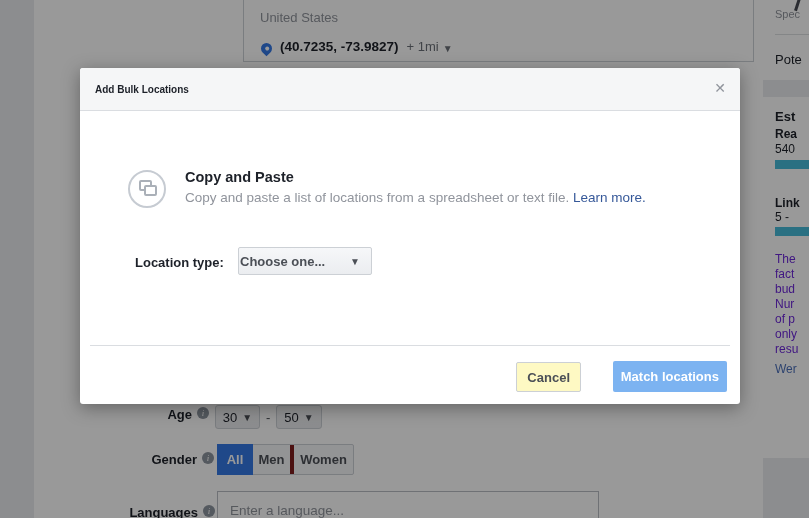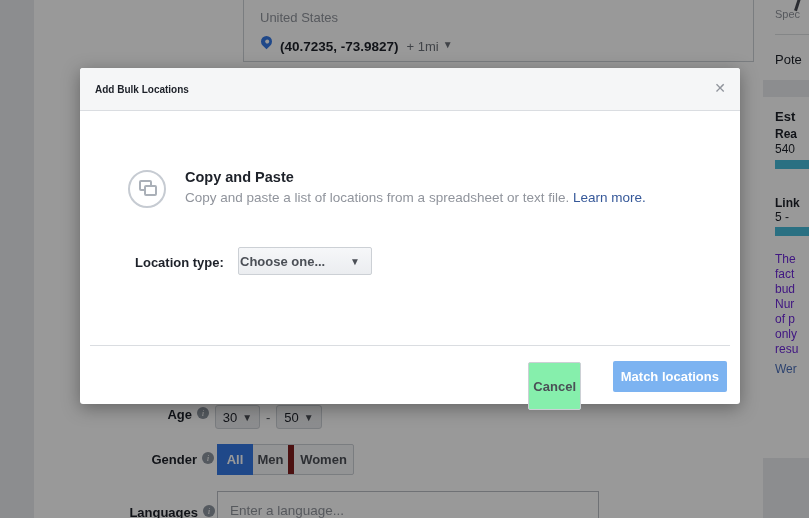--- a/index.html
+++ b/index.html
@@ -14,21 +14,21 @@
   .abs { position:absolute; }
 
   
   .page { position:absolute; inset:0; z-index:1; }
   .left-strip { left:0; top:0; width:34px; height:518px; background:#e9ebee; }
   .location-box {
     left:243px; top:-12px; width:511px; height:74px;
     background:#fff; border:1px solid #ccd0d5;
   }
   .country-label { position:absolute; left:16px; top:21px; color:#90949c; font-size:13px; }
-  .pin-row { position:absolute; left:17px; top:50px; display:flex; align-items:flex-start; }
+  .pin-row { position:absolute; left:17px; top:50px; display:flex; align-items:flex-end; }
   .map-pin {
     width:11px; height:11px; background:#3578e5;
     border-radius:50% 50% 50% 0; transform:rotate(-45deg);
     position:relative; margin-right:8px; margin-top:-3px;
   }
   .map-pin::after {
     content:""; position:absolute; left:3.5px; top:3.5px;
     width:4px; height:4px; border-radius:50%; background:#fff;
   }
   .coords { font-weight:bold; font-size:13.5px; color:#1d2129; }
@@ -48,21 +48,21 @@
     font-size:13px; color:#1d2129;
   }
   .age-select .caret { margin-left:0; color:#4b4f56; }
   .gender-seg {
     left:217px; top:444px; height:31px; display:flex;
     border:1px solid #ccd0d5; border-radius:2px; background:#f6f7f9;
   }
   .seg {
     display:flex; align-items:center; justify-content:center;
     font-weight:bold; font-size:13px; color:#4b4f56;
-    border-right:6px solid #7f1d1d;
+    border-right:4px solid #7f1d1d;
   }
   .seg:last-child { border-right:none; }
   .seg.active { background:#3578e5; color:#fff; margin:-1px 0 -1px -1px; border:none; }
   .lang-input {
     left:217px; top:491px; width:382px; height:40px;
     background:#fff; border:1px solid #b9bdc3;
     padding:11px 0 0 12px; color:#90949c; font-size:13.5px;
   }
 
   
@@ -113,22 +113,22 @@
     display:flex; align-items:center; cursor:pointer;
   }
   .dropdown .dd-text { margin-left:1px; font-weight:bold; font-size:13px; color:#4b4f56; }
   .dropdown .caret { position:absolute; right:11px; color:#4b4f56; }
   .modal-footer-divider { position:absolute; left:10px; right:10px; top:277px; border-top:1px solid #dadde1; }
   .btn {
     position:absolute; border-radius:2px; font-weight:bold; font-size:13px;
     display:flex; align-items:center; justify-content:center; cursor:pointer;
   }
   .btn-cancel {
-    right:159px; top:294px; height:48px; padding:0 4px;
-    background:#86efac; border:1px solid #ccd0d5; color:#4b4f56;
+    right:159px; top:294px; height:30px; padding:0 10px;
+    background:#fef9c3; border:1px solid #ccd0d5; color:#4b4f56;
   }
   .btn-primary-disabled {
     right:13px; top:293px; height:31px; padding:0 8px;
     background:#7cb3f1; color:#fff; border:none;
   }
 </style>
 </head>
 <body>
 
 <div class="page">

